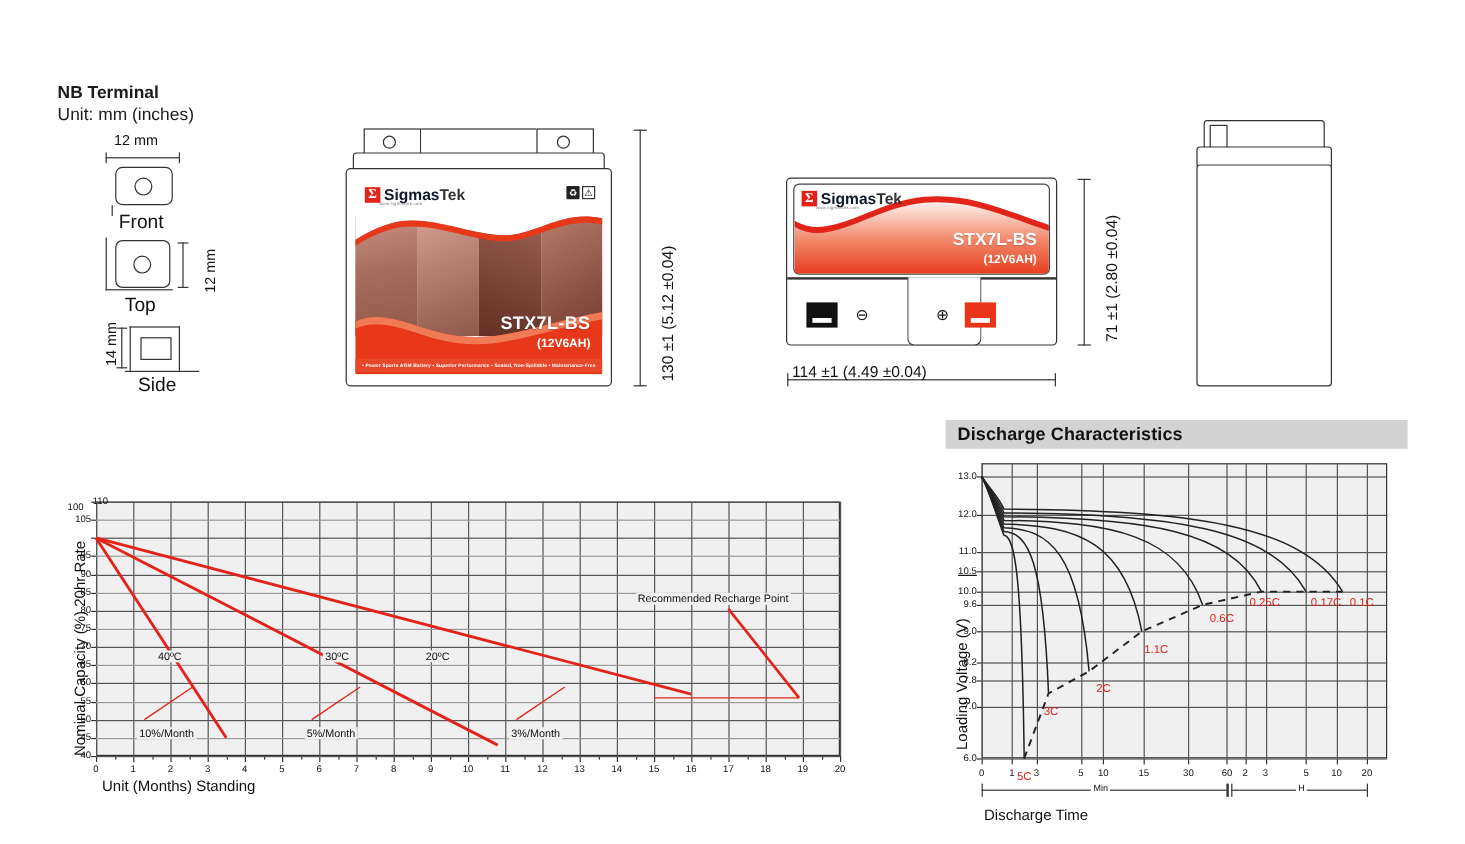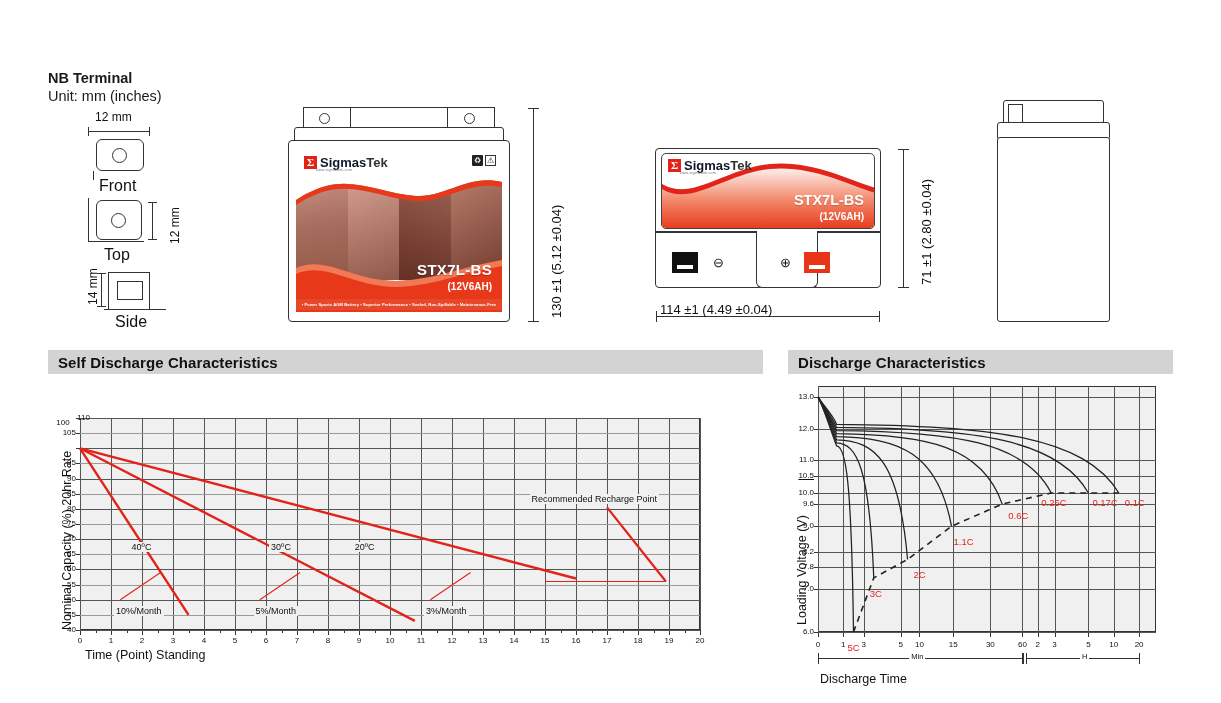--- a/index.html
+++ b/index.html
@@ -307,28 +307,25 @@
     <div class="dim-text" style="left:660px; top:302px; font-size:13px;">114 ±1 (4.49 ±0.04)</div>
   </div>
 
   <div>
     <div class="side-cap"></div>
     <div class="side-nub"></div>
     <div class="side-shoulder"></div>
     <div class="side-body"></div>
   </div>
 
-  <div class="section-bar" style="left:48px; top:350px; width:715px; height:24px;">
-    <span>Self Discharge Characteristics</span>
-  </div>
 
   <div class="chart-wrap" style="left:0; top:0;" id="chart-self">
     <div class="plot" id="plot-self" style="left:80px; top:418px; width:620px; height:212px;"></div>
     <div class="ax-title vert" style="left:60px; top:630px;">Nominal Capacity (%) 20hr Rate</div>
-    <div class="ax-title" style="left:85px; top:648px;">Time (Point) Standing</div>
+    <div class="ax-title" style="left:85px; top:648px;">Unit (Months) Standing</div>
   <div class="gl v major" style="left:80px; top:418px; height:212px;"></div>
       <div class="axlabel x" style="left:68px; top:636px; width:24px;">0</div>
       <div class="tickmark" style="left:80px; top:630px; width:1px; height:5px;"></div>
       <div class="tickmark" style="left:95.5px; top:630px; width:1px; height:3px;"></div>
       <div class="gl v major" style="left:111px; top:418px; height:212px;"></div>
       <div class="axlabel x" style="left:99px; top:636px; width:24px;">1</div>
       <div class="tickmark" style="left:111px; top:630px; width:1px; height:5px;"></div>
       <div class="tickmark" style="left:126.5px; top:630px; width:1px; height:3px;"></div>
       <div class="gl v major" style="left:142px; top:418px; height:212px;"></div>
       <div class="axlabel x" style="left:130px; top:636px; width:24px;">2</div>

